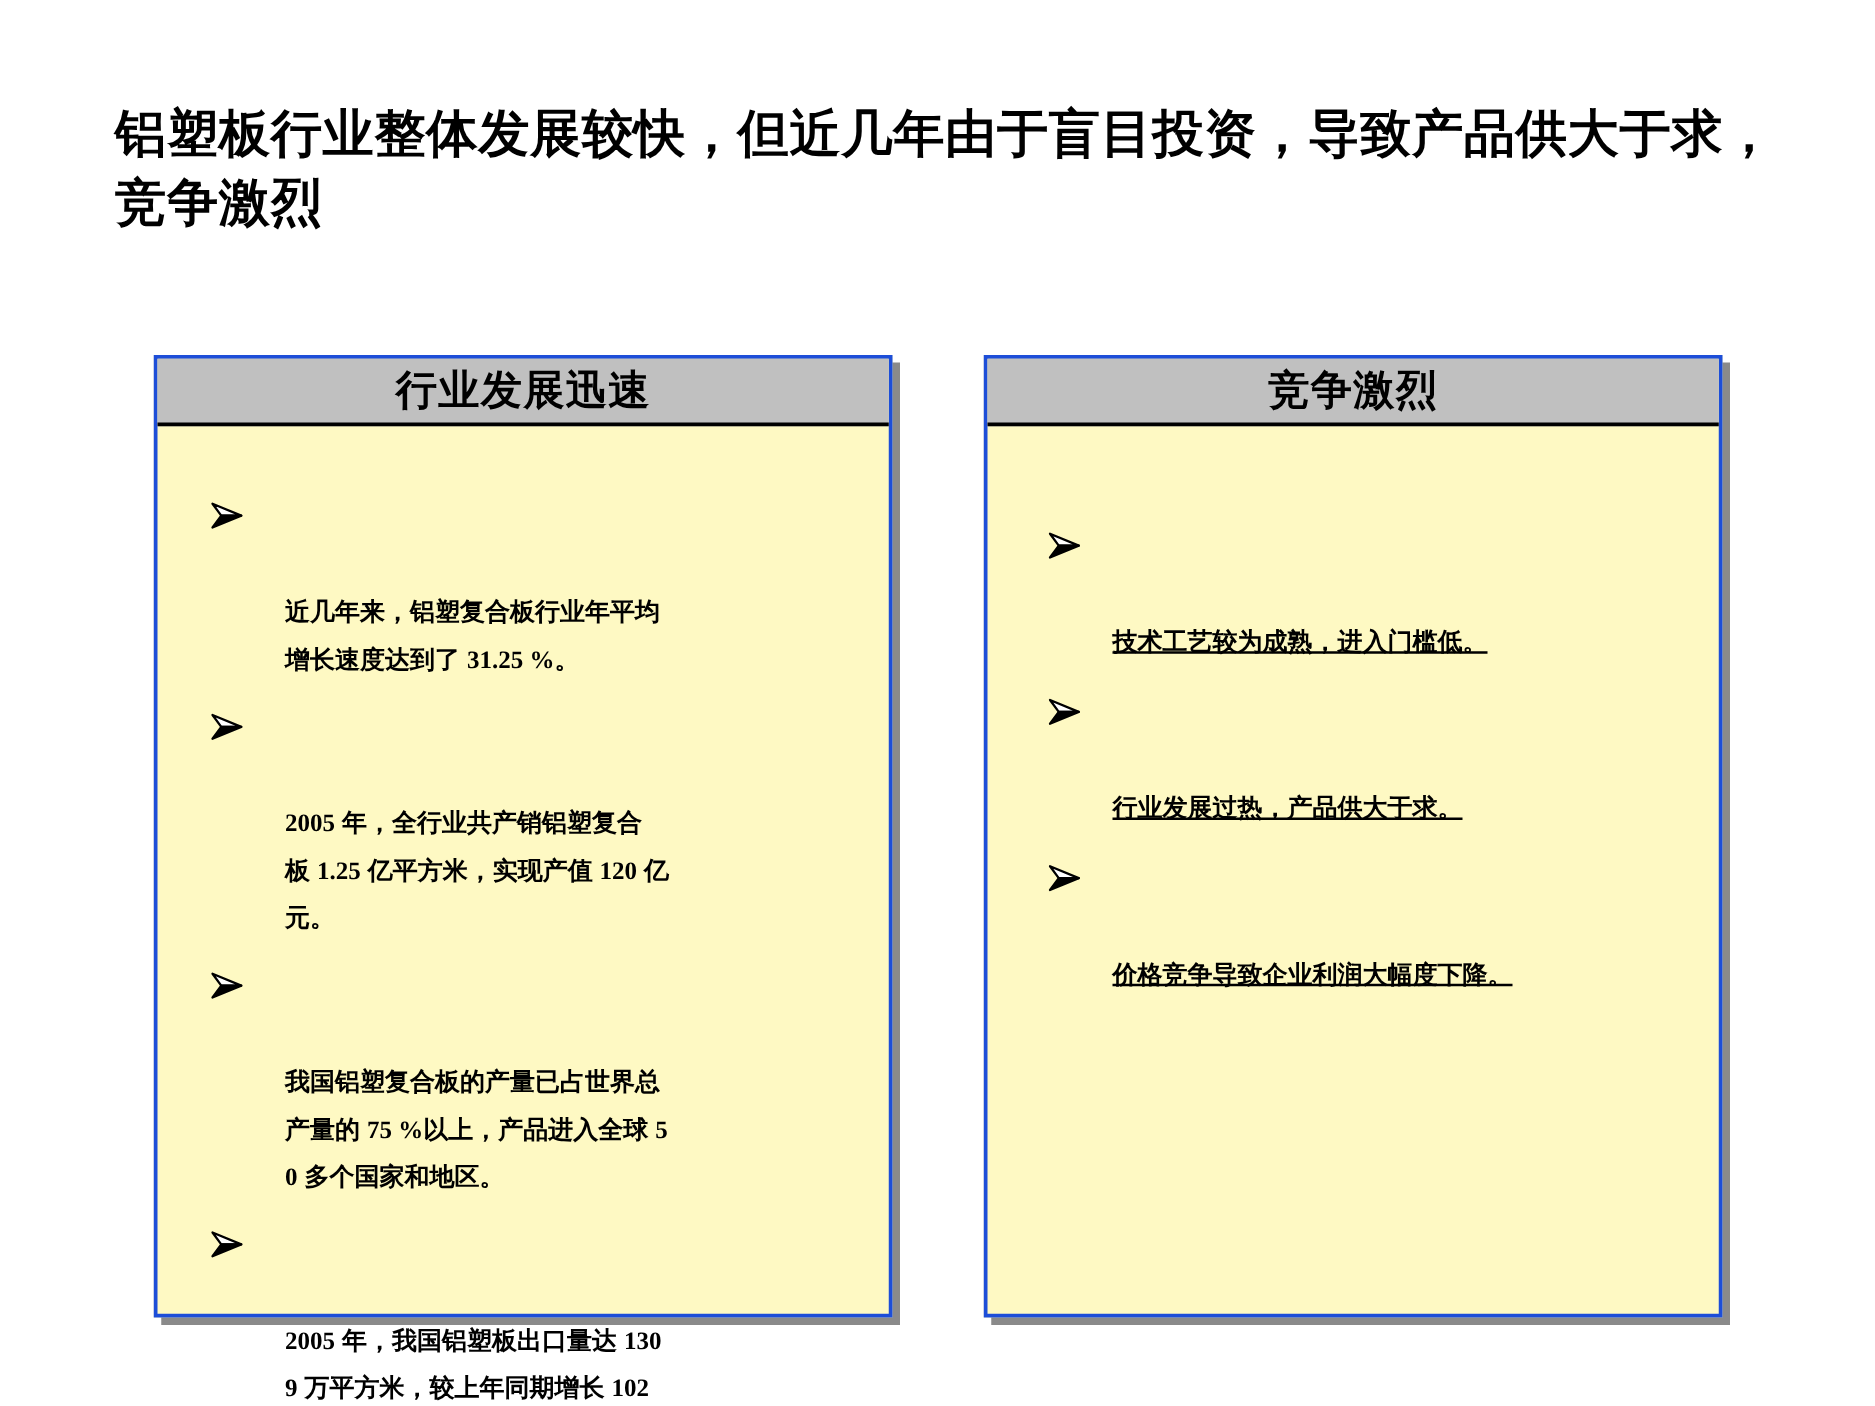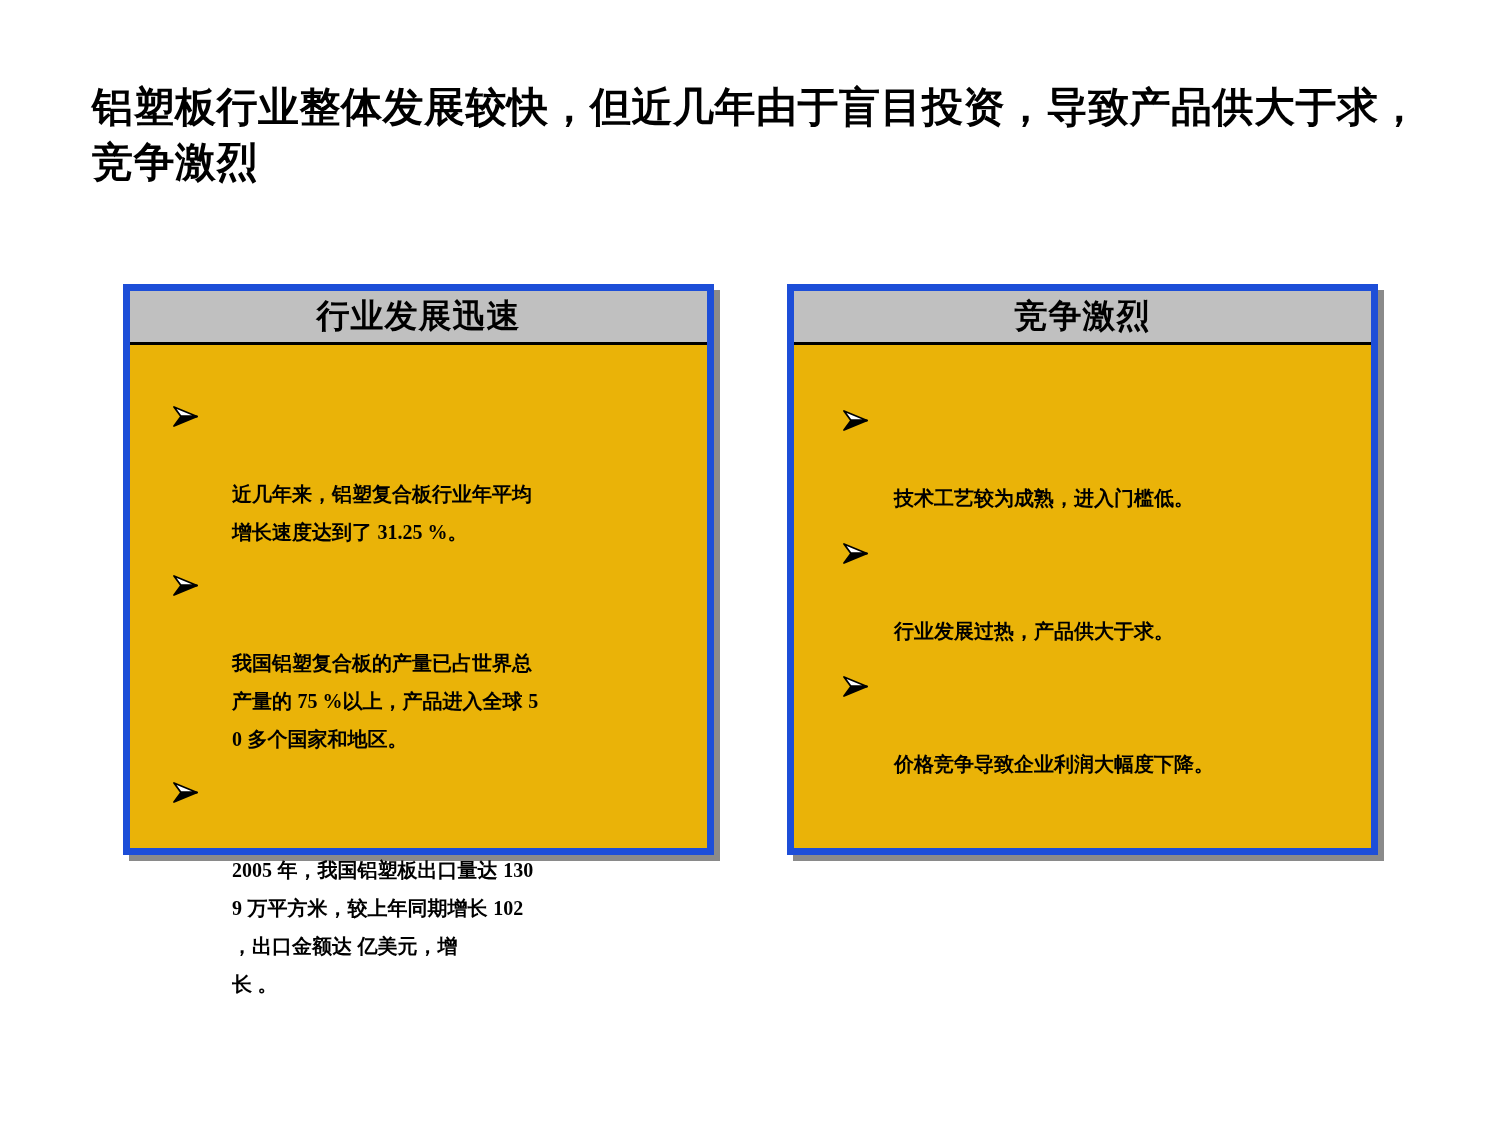--- a/index.html
+++ b/index.html
@@ -21,42 +21,42 @@
     font-size: 41px;
     font-weight: bold;
     line-height: 55px;
     letter-spacing: 0.5px;
     white-space: pre-line;
   }
   .panel {
     position: absolute;
     top: 284px;
     width: 591px;
-    height: 571px;
-    border: 7px solid #1d4ed8;
-    background: #eab308;
+    height: 770px;
+    border: 3px solid #1d4ed8;
+    background: #fef9c3;
     box-shadow: 6px 6px 0 #8a8a8a;
   }
   .panel-left  { left: 123px; }
   .panel-right { left: 787px; }
   .panel-header {
     height: 54px;
     background: #c0c0c0;
     border-bottom: 3px solid #000000;
     display: flex;
     align-items: center;
     justify-content: center;
     font-size: 33px;
     font-weight: bold;
     letter-spacing: 1px;
   }
   .panel-body {
     padding: 54px 14px 0 102px;
   }
-  .panel-right .panel-body { padding-left: 100px; padding-top: 58px; }
+  .panel-right .panel-body { padding-left: 100px; padding-top: 78px; text-decoration: underline; }
   .bullet {
     position: relative;
     font-size: 20px;
     font-weight: bold;
     line-height: 38px;
     margin-bottom: 17px;
     white-space: pre-line;
   }
   .panel-right .bullet { margin-bottom: 19px; }
   .bullet .arrow {
@@ -84,20 +84,27 @@
     <div class="panel-body">
 
       <div class="bullet">
         <svg class="arrow" viewBox="0 0 27 23">
           <polygon points="2,2 25,11.5 9,11.5" fill="#ffffff" stroke="#000000" stroke-width="1.8" stroke-linejoin="round"></polygon>
           <polygon points="9,11.5 25,11.5 2,21" fill="#000000" stroke="#000000" stroke-width="1.8" stroke-linejoin="round"></polygon>
         </svg>
         <span class="latinize">近几年来，铝塑复合板行业年平均<br>增长速度达到了 <span class="num">31.25 %</span>。</span>
       </div>
 
+      <div class="bullet">
+        <svg class="arrow" viewBox="0 0 27 23">
+          <polygon points="2,2 25,11.5 9,11.5" fill="#ffffff" stroke="#000000" stroke-width="1.8" stroke-linejoin="round"></polygon>
+          <polygon points="9,11.5 25,11.5 2,21" fill="#000000" stroke="#000000" stroke-width="1.8" stroke-linejoin="round"></polygon>
+        </svg>
+        <span class="latinize"><span class="num">2005</span> 年，全行业共产销铝塑复合<br>板 <span class="num">1.25</span> 亿平方米，实现产值 <span class="num">120</span> 亿<br>元。</span>
+      </div>
 
       <div class="bullet">
         <svg class="arrow" viewBox="0 0 27 23">
           <polygon points="2,2 25,11.5 9,11.5" fill="#ffffff" stroke="#000000" stroke-width="1.8" stroke-linejoin="round"></polygon>
           <polygon points="9,11.5 25,11.5 2,21" fill="#000000" stroke="#000000" stroke-width="1.8" stroke-linejoin="round"></polygon>
         </svg>
         <span class="latinize">我国铝塑复合板的产量已占世界总<br>产量的 <span class="num">75 %</span>以上，产品进入全球 <span class="num">5</span><br><span class="num">0</span> 多个国家和地区。</span>
       </div>
 
       <div class="bullet">

